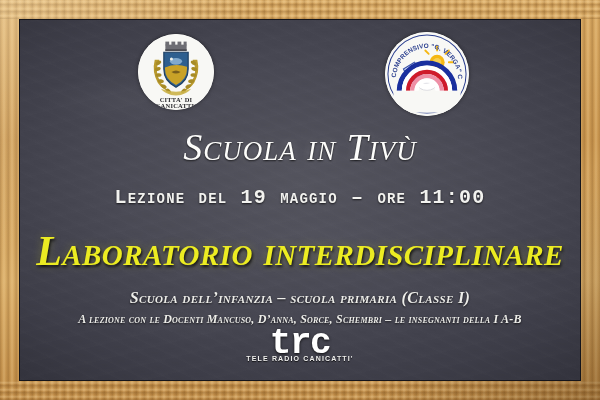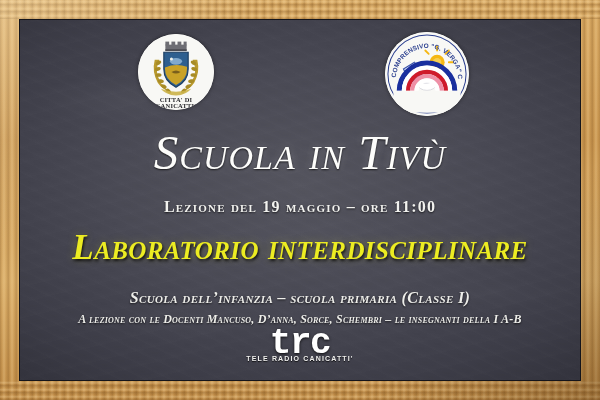--- a/index.html
+++ b/index.html
@@ -139,50 +139,49 @@
   
   #title {
     position: absolute;
     top: 108px;
     left: 0; right: 0;
     text-align: center;
     font-family: "Liberation Serif", serif;
     font-style: italic;
     font-variant: small-caps;
     font-weight: 400;
-    font-size: 49px;
+    font-size: 38px;
     line-height: 1;
     letter-spacing: 1px;
     color: #fdfdfb;
     text-shadow: 0 1px 2px rgba(0,0,0,0.75), 0 0 8px rgba(255,255,255,0.18);
   }
   #subtitle {
     position: absolute;
     top: 166px;
     left: 0; right: 0;
     text-align: center;
-    font-family: Liberation Serif, serif;
+    font-family: Liberation Mono, monospace;
     font-variant: small-caps;
     font-weight: 700;
-    font-size: 16px;
+    font-size: 20px;
     letter-spacing: 1.2px;
     color: #f2f2ef;
     text-shadow: 0 1px 2px rgba(0,0,0,0.7);
-    margin-top: 12px;
   }
   #headline {
     position: absolute;
     top: 210px;
     left: 0; right: 0;
     text-align: center;
     font-family: "Liberation Serif", serif;
     font-style: italic;
     font-variant: small-caps;
     font-weight: 700;
-    font-size: 35px;
+    font-size: 42px;
     line-height: 1;
     letter-spacing: 0.4px;
     color: #ecec22;
     text-shadow: 1px 2px 3px rgba(0,0,0,0.8), 0 0 10px rgba(210,210,40,0.25);
     white-space: nowrap;
   }
   .finerow {
     position: absolute;
     left: 0; right: 0;
     text-align: center;

